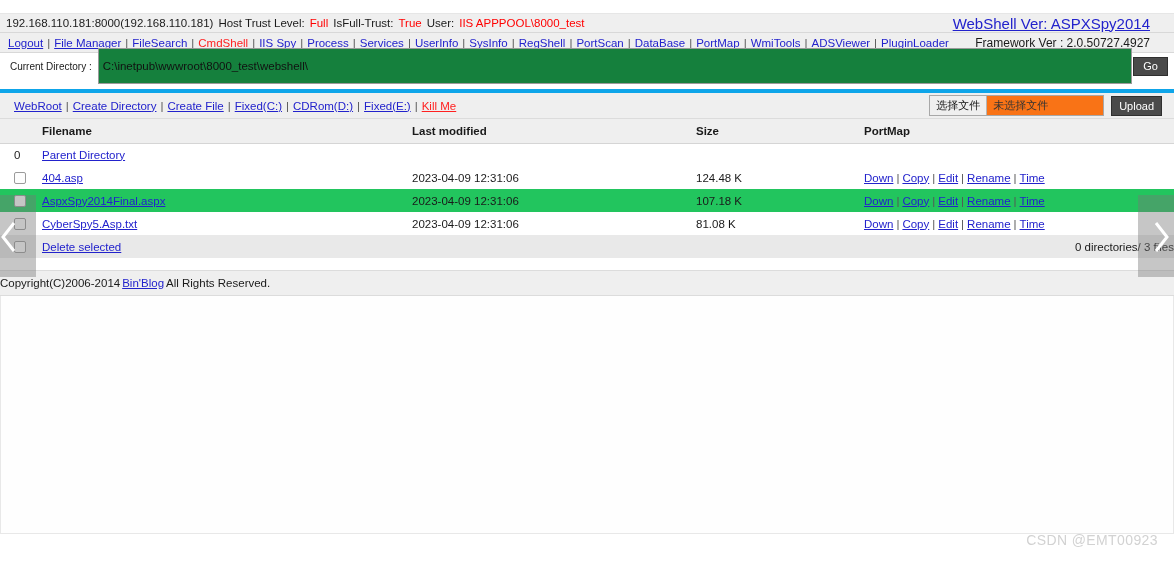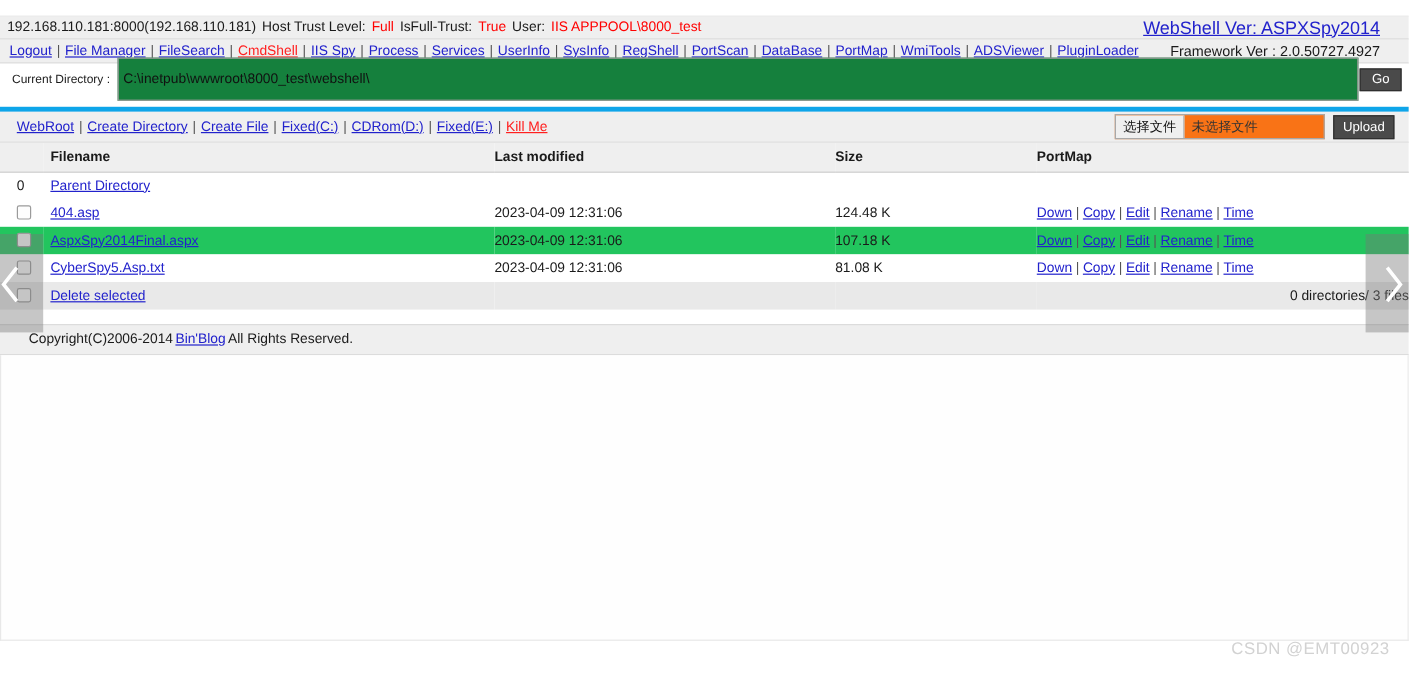--- a/index.html
+++ b/index.html
@@ -227,21 +227,21 @@
   .row-foot .c-name { padding-left: 6px !important; }
 
   
   .copyright {
     background: #efefef;
     border-top: 1px solid #dcdcdc;
     border-bottom: 1px solid #dcdcdc;
     height: 26px;
     display: flex;
     align-items: center;
-    padding-left: 24px;
+    padding-left: 0;
     font-size: 11.5px;
     color: #1a1a1a;
     margin-top: 12px;
   }
   .copyright a { margin: 0 2px; }
 
   .lower-blank {
     height: 238px;
     background: #fefefe;
     border-left: 1px solid #e8e8e8;

